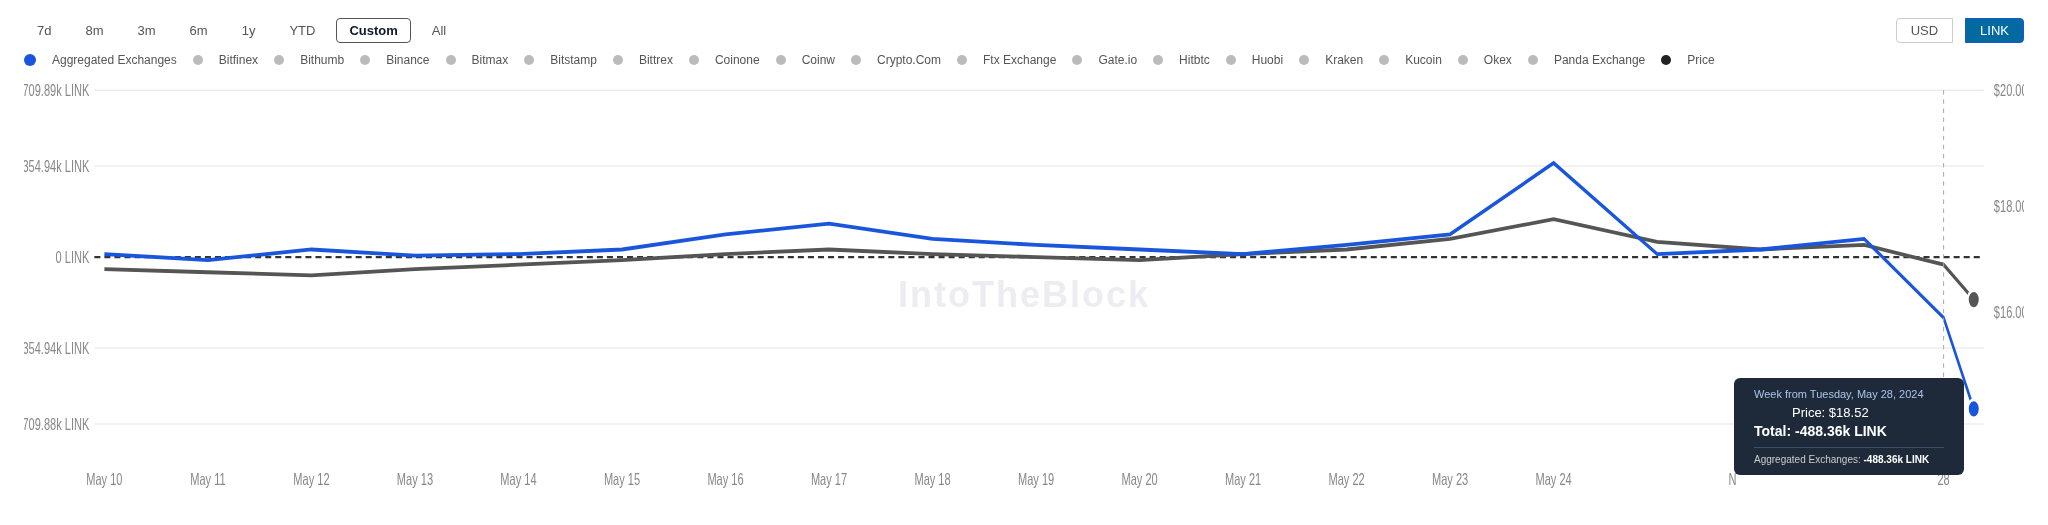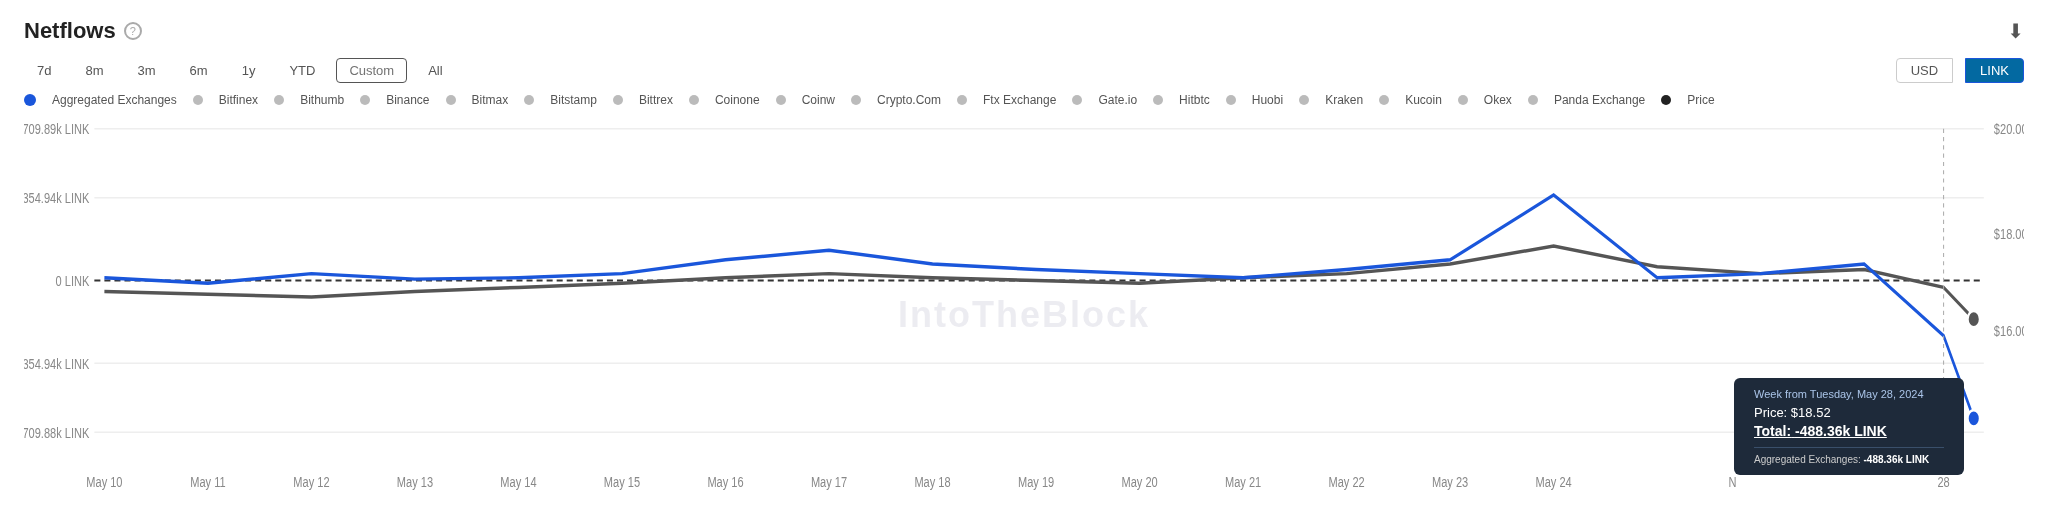--- a/index.html
+++ b/index.html
@@ -66,22 +66,22 @@
       padding: 4px 12px;
       font-size: 13px;
       border: 1px solid transparent;
       background: transparent;
       color: #555;
       cursor: pointer;
       border-radius: 4px;
     }
     .time-btn.active {
       border: 1.5px solid #555;
-      color: #737373;
-      font-weight: 400;
+      color: #0f172a;
+      font-weight: 700;
     }
     .currency-buttons {
       display: flex;
       gap: 12px;
     }
     .currency-btn {
       padding: 4px 14px;
       font-size: 13px;
       border: 1px solid #ccc;
       background: #fff;
@@ -150,52 +150,45 @@
       pointer-events: none;
     }
     .tooltip-header {
       font-size: 11px;
       color: #aac4e8;
       margin-bottom: 5px;
     }
     .tooltip-price {
       font-size: 13px;
       margin-bottom: 3px;
+      margin-left: 38px;
     }
     .tooltip-total {
       font-size: 14px;
       font-weight: 700;
       color: #fff;
       margin-bottom: 8px;
-      text-decoration: underline;
     }
     .tooltip-divider {
       border-top: 1px solid #3a4f6a;
       margin: 6px 0;
     }
     .tooltip-agg {
       font-size: 10px;
       color: #ccc;
     }
     .tooltip-agg strong {
       color: #fff;
     }
   </style>
 </head>
 <body>
 
 <div class="container">
 
-  <div class="header-row">
-    <div class="title-group">
-      <span class="page-title">Netflows</span>
-      <div class="help-icon">?</div>
-    </div>
-    <div class="download-icon">⬇</div>
-  </div>
 
   <div class="controls-row">
     <div class="time-buttons">
       <button class="time-btn">7d</button>
       <button class="time-btn">8m</button>
       <button class="time-btn">3m</button>
       <button class="time-btn">6m</button>
       <button class="time-btn">1y</button>
       <button class="time-btn">YTD</button>
       <button class="time-btn active">Custom</button>

